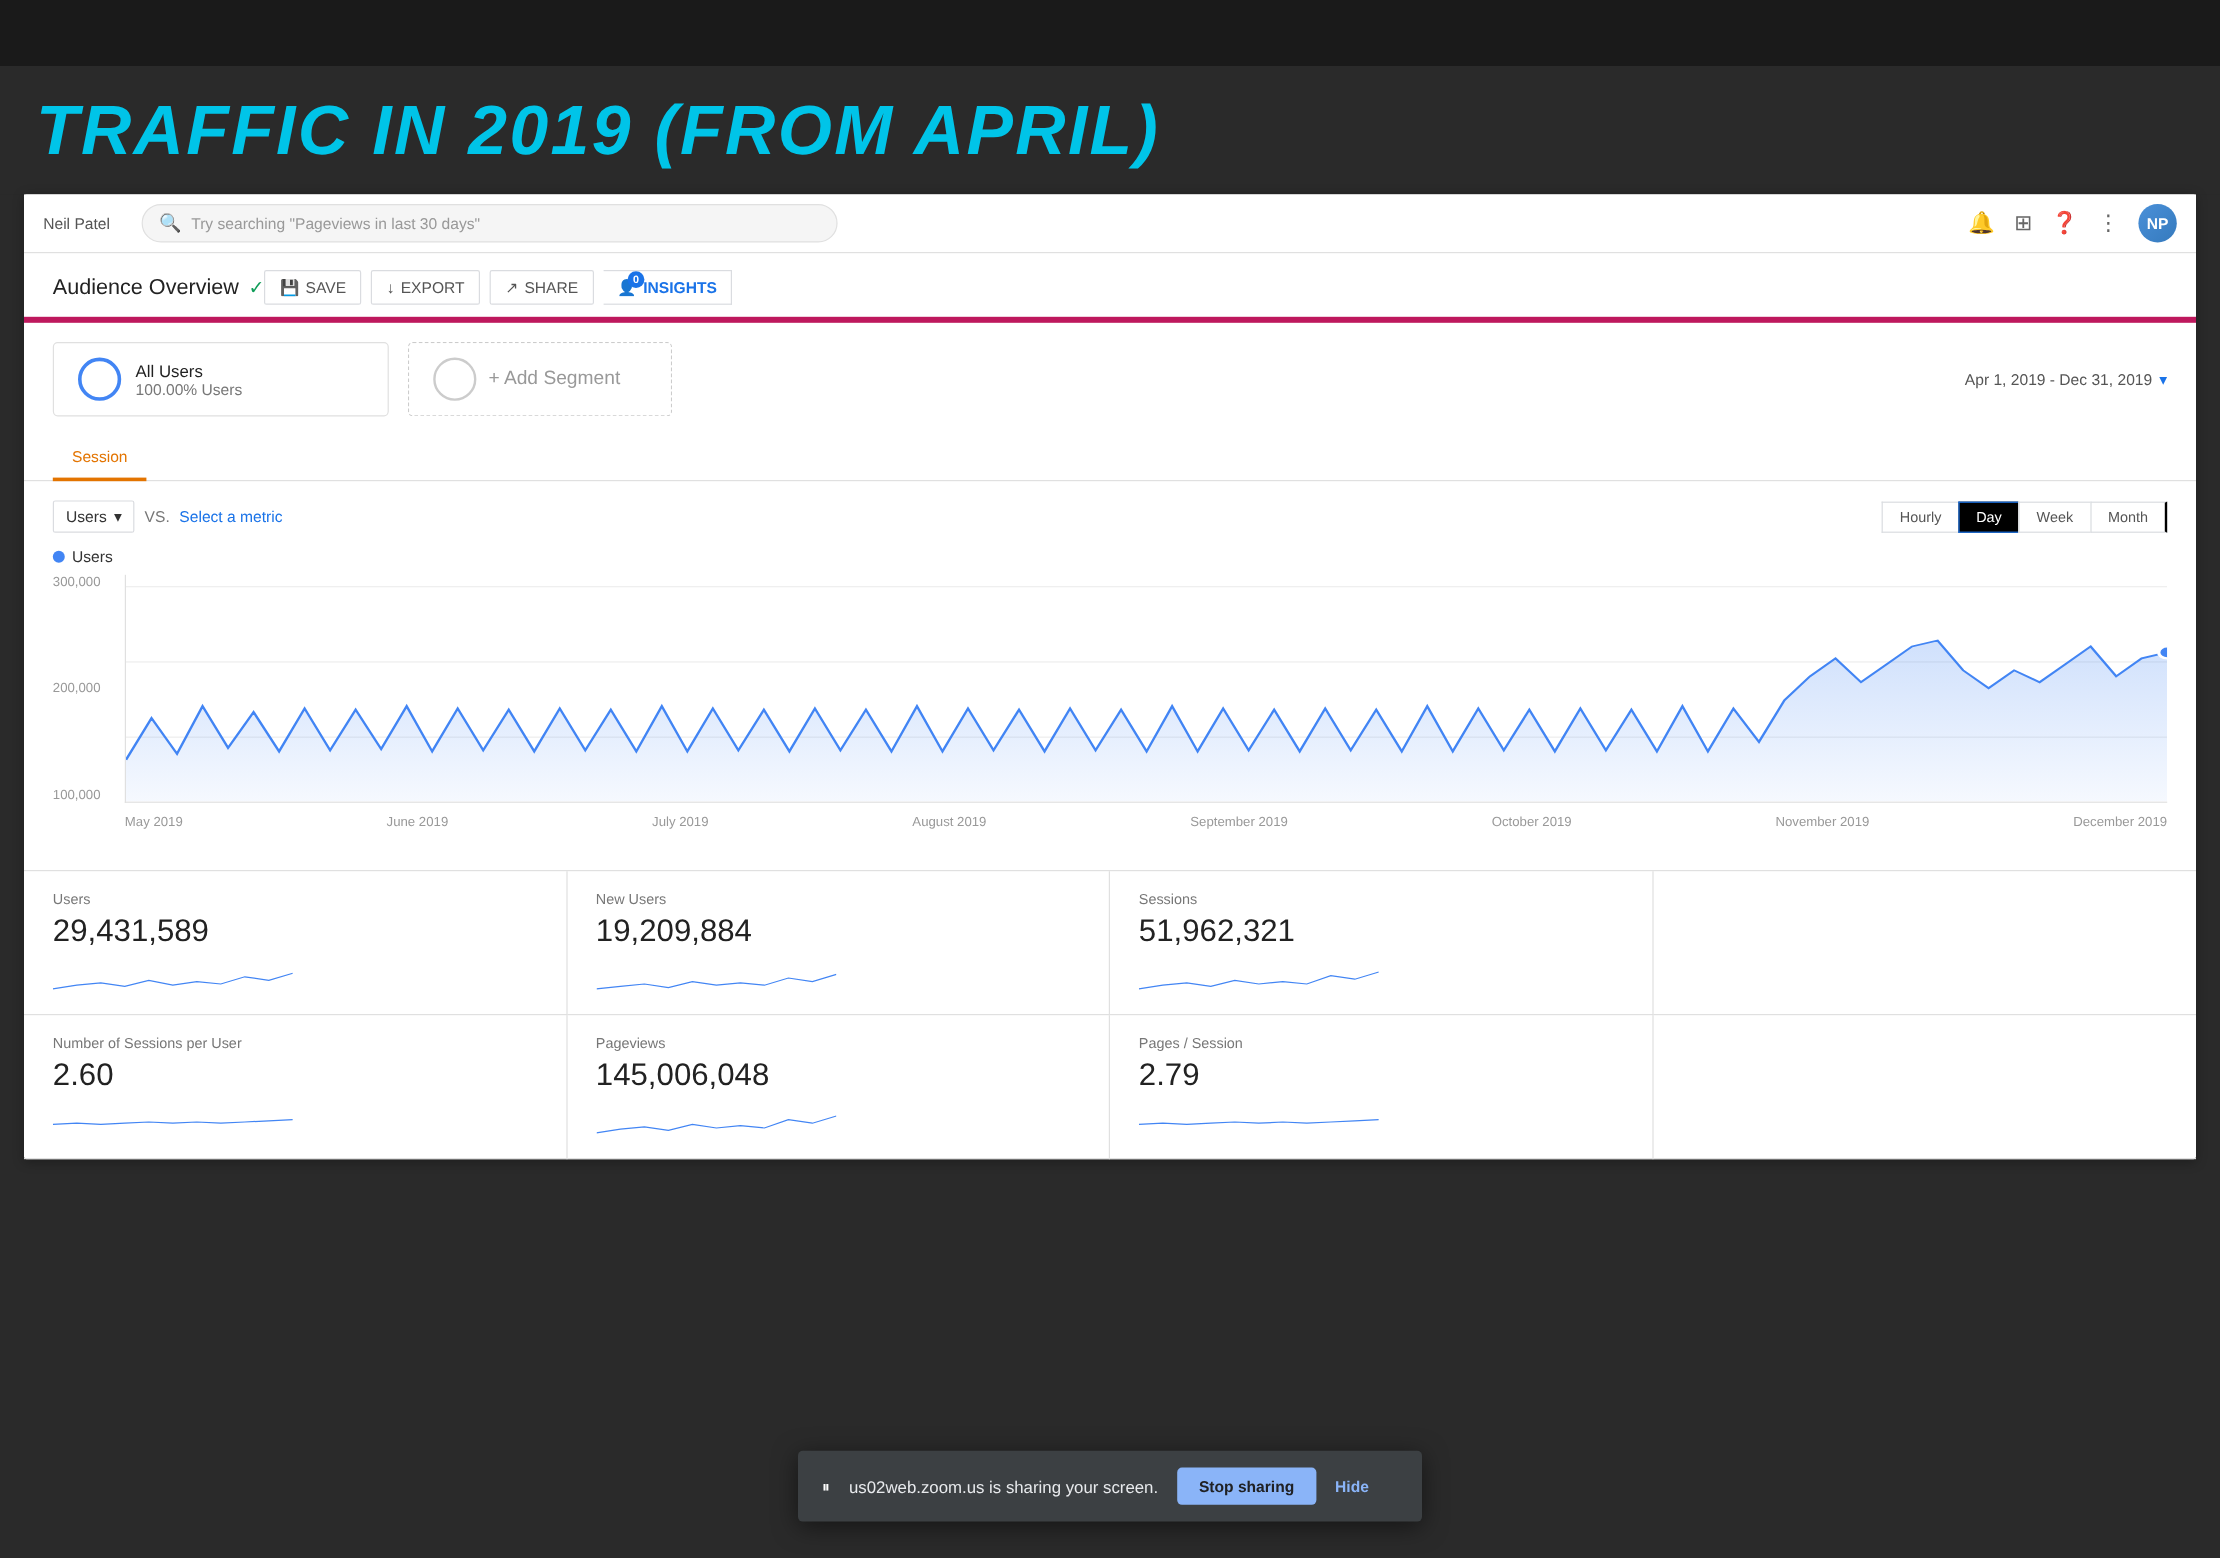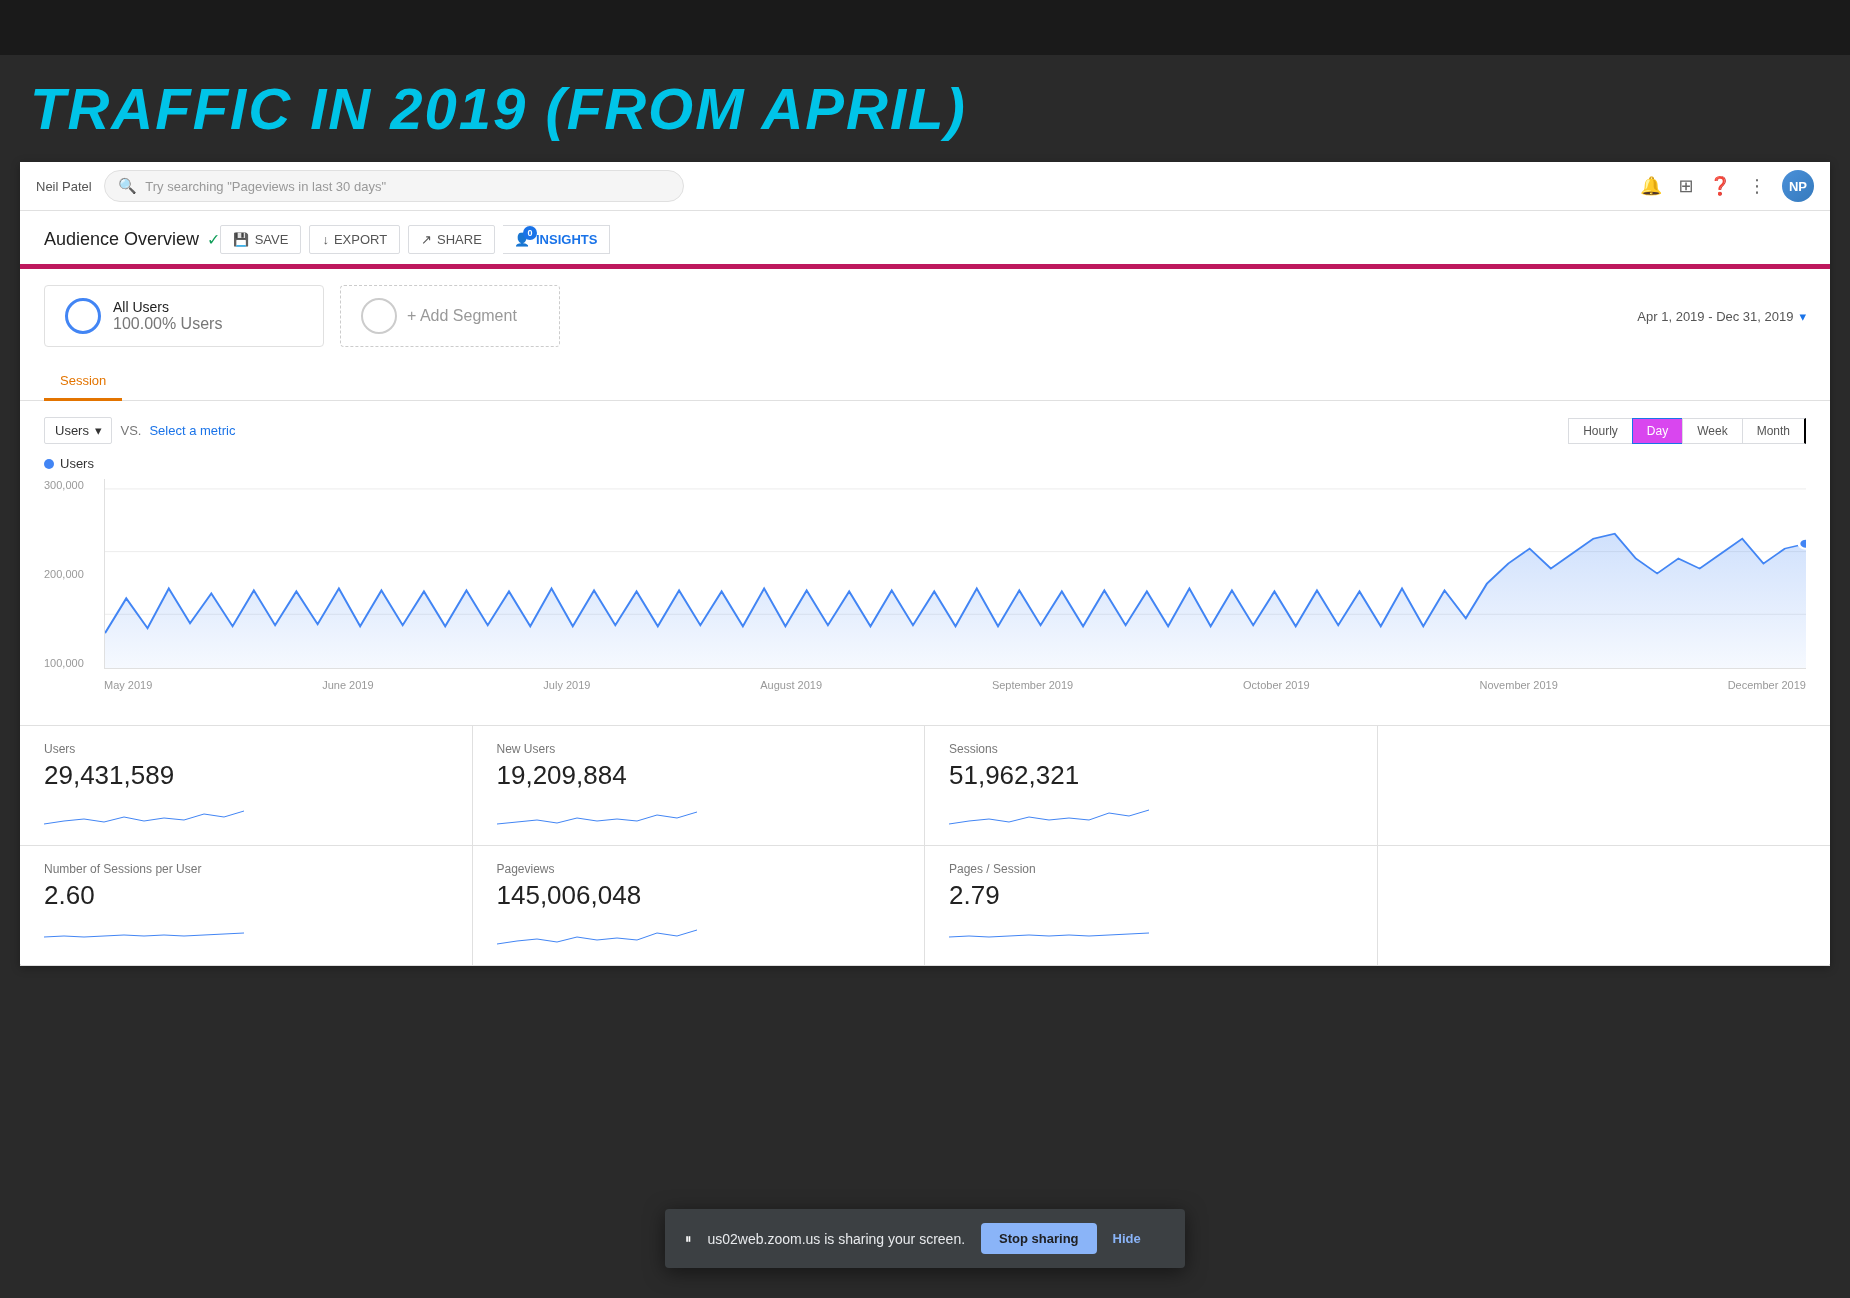--- a/index.html
+++ b/index.html
@@ -41,21 +41,21 @@
       box-shadow: 0 2px 10px rgba(0,0,0,0.3);
     }
 
     
     .ga-nav {
       display: flex;
       align-items: center;
       background: #fff;
       border-bottom: 1px solid #e0e0e0;
       padding: 8px 16px;
-      gap: 12px;
+      gap: 26px;
     }
     .ga-nav-brand {
       font-size: 13px;
       color: #555;
       font-weight: 500;
       white-space: nowrap;
     }
     .ga-search-box {
       flex: 1;
       max-width: 580px;
@@ -169,21 +169,21 @@
     }
     .segment-circle {
       width: 36px;
       height: 36px;
       border-radius: 50%;
       border: 3px solid #4285f4;
       background: transparent;
     }
     .segment-info {}
     .segment-name { font-size: 14px; color: #222; font-weight: 500; }
-    .segment-pct { font-size: 16px; color: #777; }
+    .segment-pct { font-size: 13px; color: #777; }
 
     .add-segment {
       display: flex;
       align-items: center;
       gap: 10px;
       padding: 12px 20px;
       border: 1px dashed #ccc;
       border-radius: 4px;
       min-width: 220px;
       color: #999;
@@ -265,21 +265,21 @@
       padding: 5px 14px;
       border: 1px solid #dadce0;
       border-right: none;
       background: #fff;
       font-size: 12px;
       color: #555;
       cursor: pointer;
     }
     .time-btn:last-child { border-right: 2px solid #000000; }
     .time-btn.active {
-      background: #d946ef;
+      background: #000000;
       color: #fff;
       border-color: #1a73e8;
     }
 
     
     .chart-area {
       position: relative;
       height: 220px;
       margin-bottom: 10px;
     }

